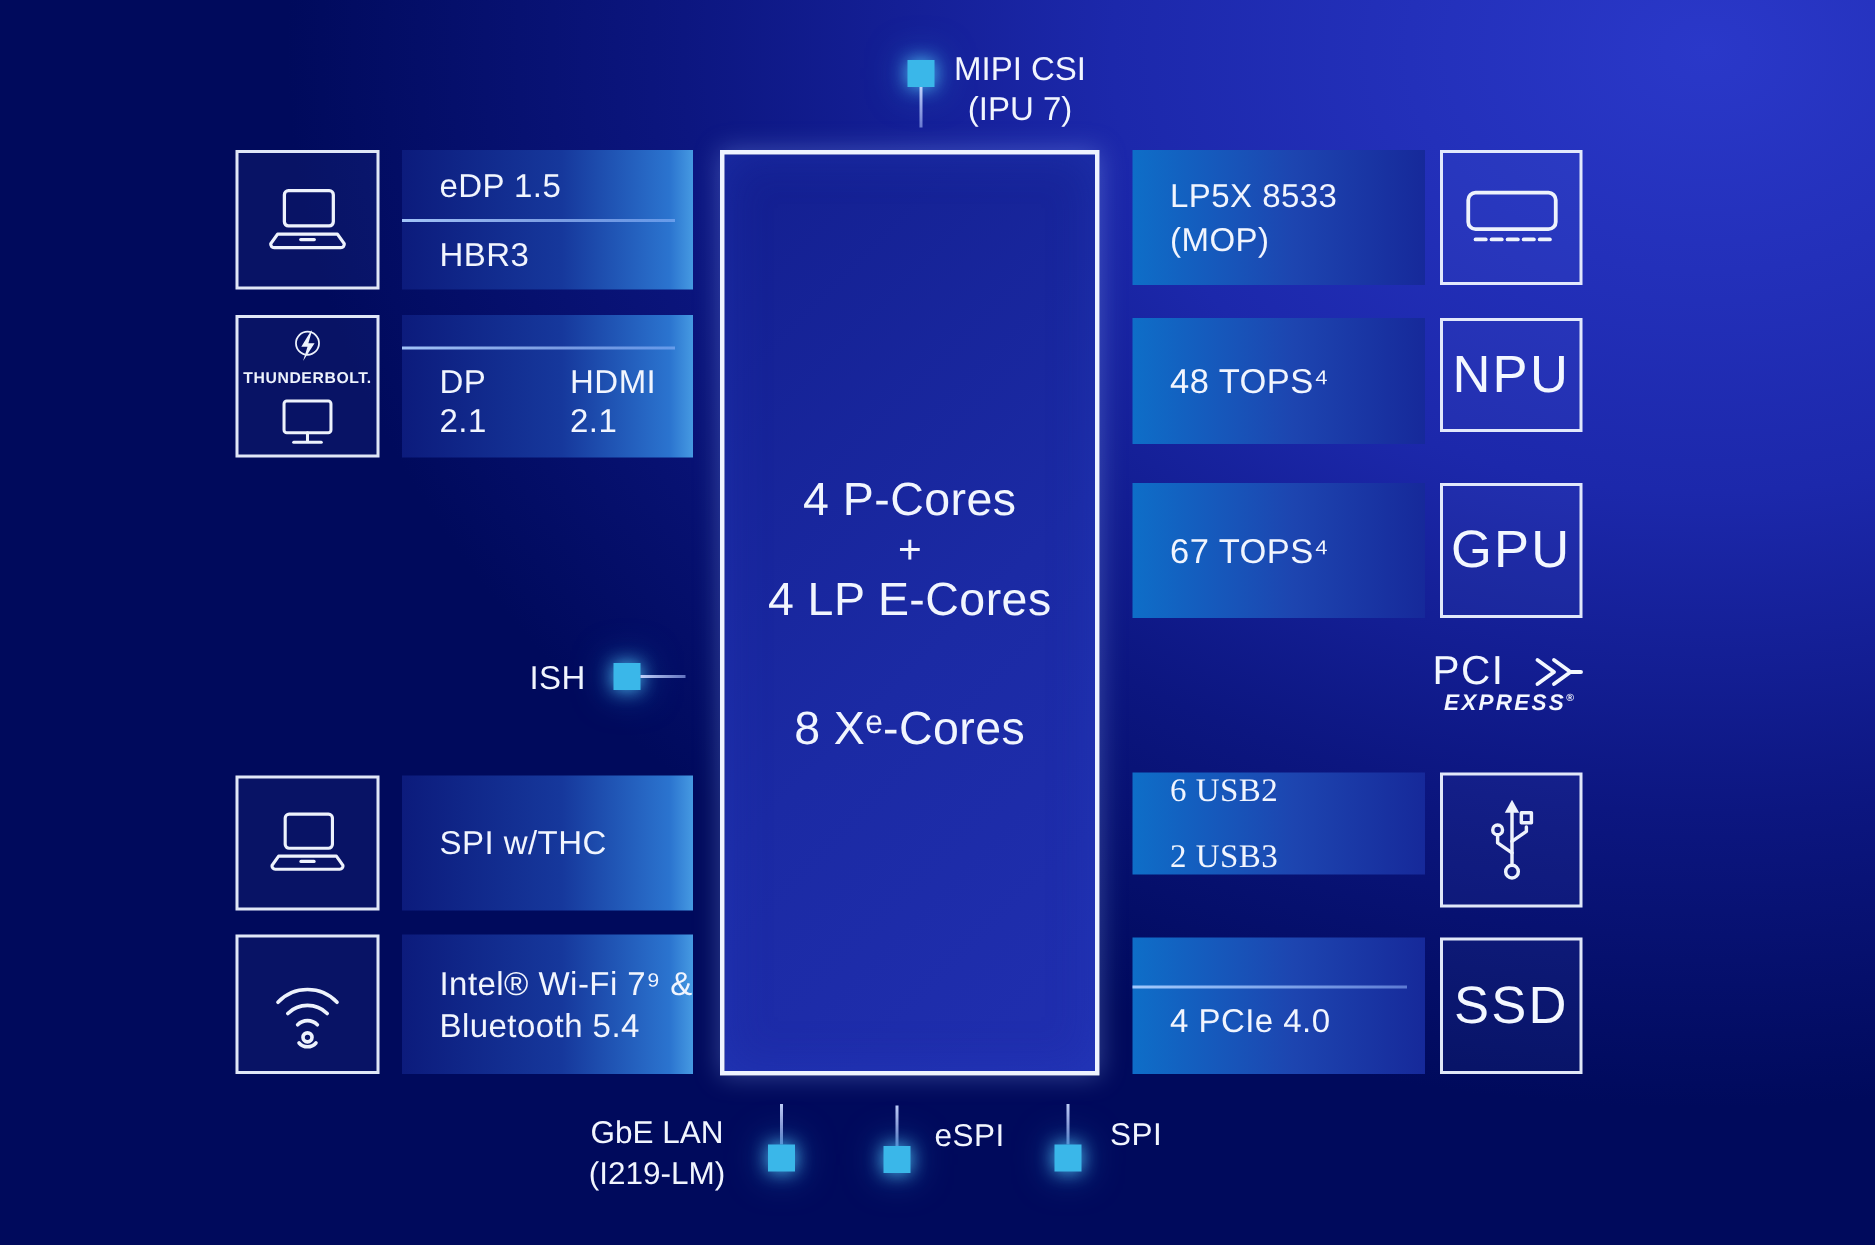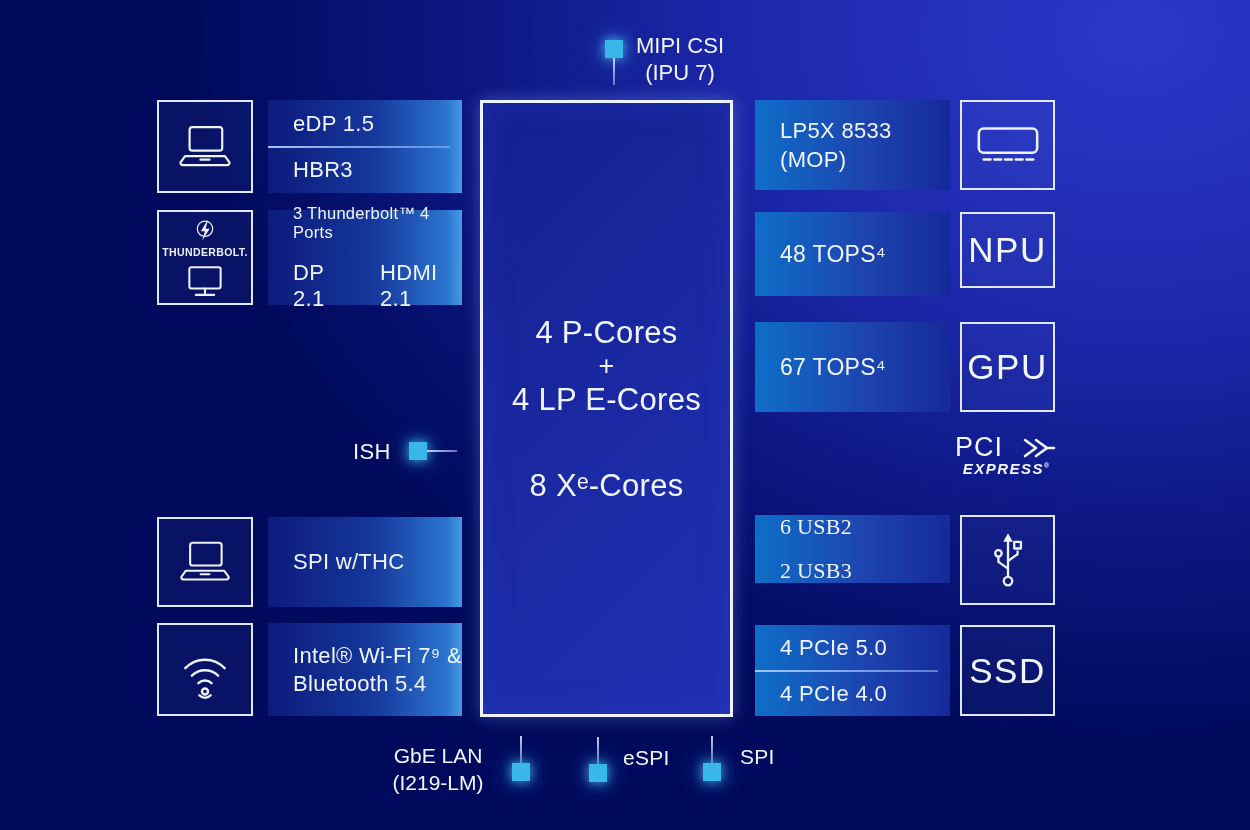--- a/index.html
+++ b/index.html
@@ -104,21 +104,20 @@
     <path d="M26 6 L15 24 h7 l-5 16 L30 20 h-7 l4 -14 Z" fill="#edf2fc" stroke="none"></path>
   </svg>
   <div class="tb-text">THUNDERBOLT.</div>
   <svg width="46" height="34" viewBox="0 0 50 36" fill="none" stroke="#edf2fc" stroke-width="2.2" stroke-linecap="round">
     <rect x="8" y="2" width="34" height="23" rx="2"></rect>
     <line x1="25" y1="25" x2="25" y2="31"></line>
     <line x1="15" y1="32" x2="35" y2="32"></line>
   </svg>
 </div>
 <div class="abs block block-left split" style="left:268px;top:210px;width:194px;height:95px;">
-  <div class="row small">3 Thunderbolt™ 4 Ports</div>
   <div class="divider"></div>
   <div class="row two">
     <span>DP 2.1</span>
     <span>HDMI 2.1</span>
   </div>
 </div>
 
 <div class="abs port-label" style="left:353px;top:439px;font-size:22px;">ISH</div>
 <div class="abs node-sq" style="left:409px;top:442px;"></div>
 <div class="abs hline" style="left:427px;top:450px;width:30px;"></div>
@@ -202,21 +201,20 @@
     <path d="M24 4 L19 13 H29 Z" fill="#edf2fc" stroke="none"></path>
     <circle cx="24" cy="54" r="4.4"></circle>
     <polyline points="24,41 14,34 14,29"></polyline>
     <circle cx="14" cy="25" r="3.4"></circle>
     <polyline points="24,33 34,26 34,23"></polyline>
     <rect x="30.5" y="13" width="7" height="7"></rect>
   </svg>
 </div>
 
 <div class="abs block block-right split" style="left:755px;top:625px;width:195px;height:91px;">
-  <div class="row">4 PCIe 5.0</div>
   <div class="divider"></div>
   <div class="row">4 PCIe 4.0</div>
 </div>
 <div class="abs icon-box" style="left:960px;top:625px;width:95px;height:91px;">
   <div class="chip-label">SSD</div>
 </div>
 
 <div class="abs center-text" style="left:378px;top:742px;width:120px;font-size:21px;line-height:27px;">
   <div>GbE LAN</div>
   <div>(I219-LM)</div>

